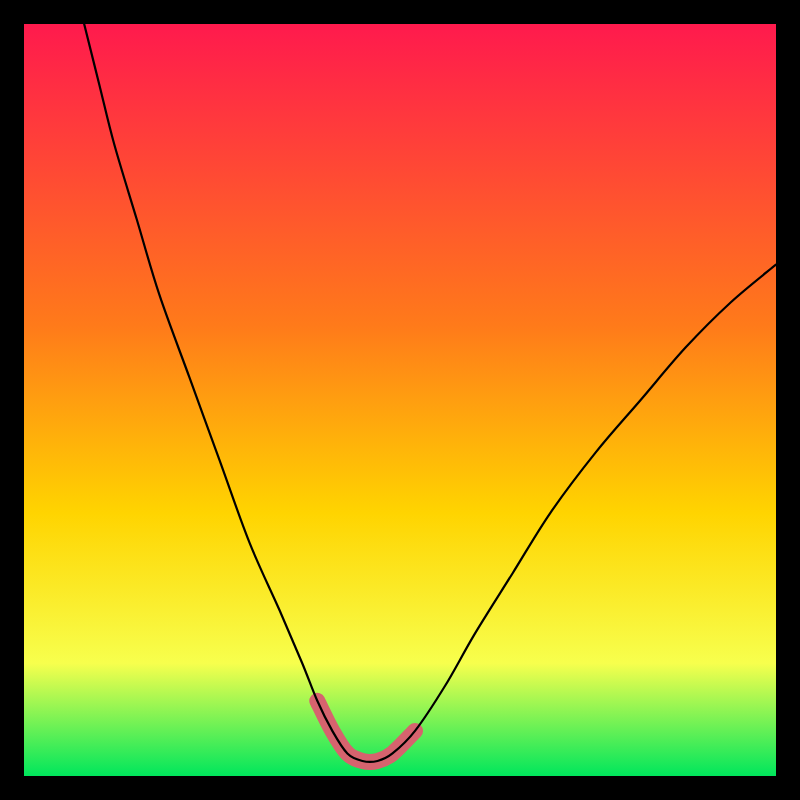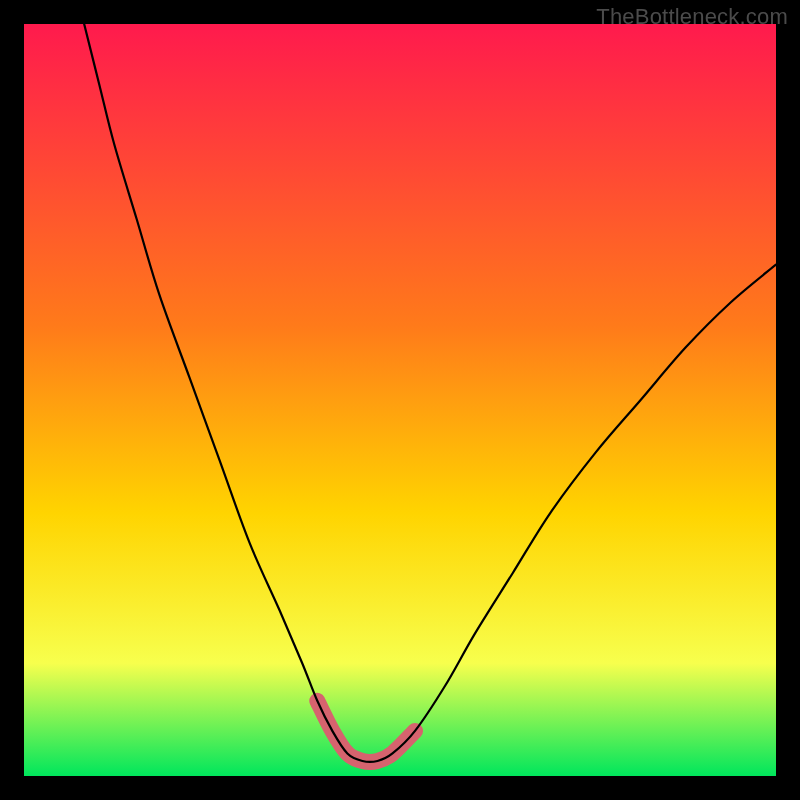--- a/index.html
+++ b/index.html
@@ -36,21 +36,20 @@
     letter-spacing: 0.2px;
     user-select: none;
   }
   svg { display: block; }
 </style>
 </head>
 <body>
 
 <div class="frame">
 
-  <div class="watermark">TheBottleneck.com</div>
 
   <div class="plot">
     <svg id="chart-svg" width="752" height="752" viewBox="0 0 752 752">
       <defs>
         <linearGradient id="bg-grad" x1="0" y1="0" x2="0" y2="1">
             <stop offset="0%" stop-color="#ff1a4d"></stop>
             <stop offset="40%" stop-color="#ff7a1a"></stop>
             <stop offset="65%" stop-color="#ffd400"></stop>
             <stop offset="85%" stop-color="#f7ff4d"></stop>
             <stop offset="100%" stop-color="#00e65c"></stop>

